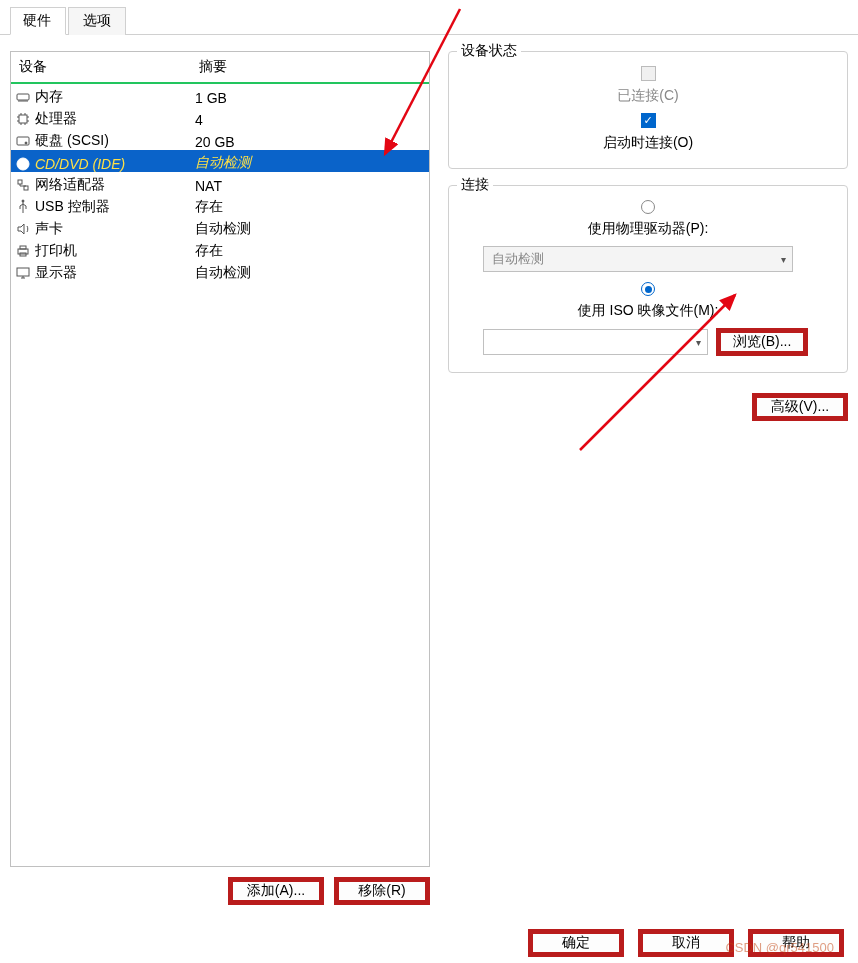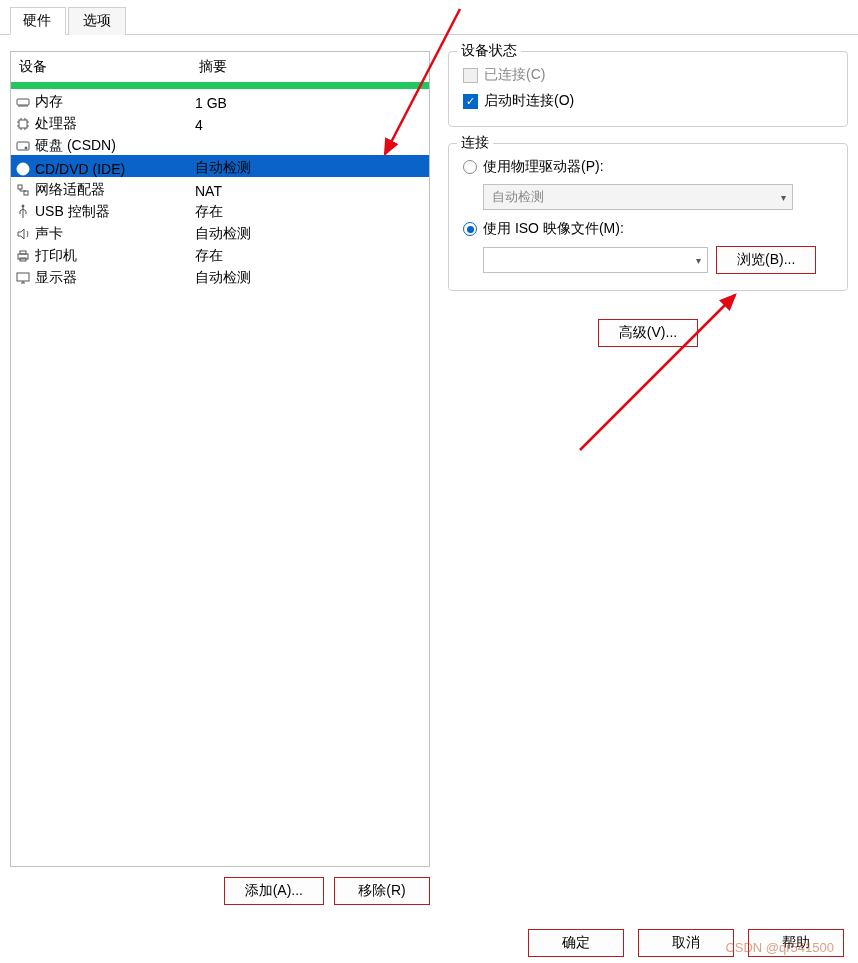--- a/index.html
+++ b/index.html
@@ -4,52 +4,52 @@
 <style>
   * { box-sizing: border-box; font-family: "Microsoft YaHei", "Segoe UI", sans-serif; }
   body { margin: 0; padding: 0; background: #fff; width: 858px; height: 963px; overflow: hidden; position: relative; }
   .tabs { display: flex; padding: 2px 10px 0 10px; border-bottom: 1px solid #d0d0d0; font-size: 14px; margin-top: 4px;}
   .tab { padding: 4px 14px; border: 1px solid #d0d0d0; border-bottom: none; margin-right: 2px; background: #f6f6f6; cursor: pointer; position: relative; top: 1px;}
   .tab.active { background: #fff; border-bottom: 1px solid #fff; padding-left: 12px;}
 
   .content { display: flex; padding: 16px 10px 10px 10px; height: 880px; }
   .left-col { width: 420px; display: flex; flex-direction: column; }
   .hw-list { border: 1px solid #c0c0c0; background: #fff; flex: 1; font-size: 14px; overflow: hidden; }
-  .hw-header { display: flex; border-bottom: 7px solid #22c55e; }
+  .hw-header { display: flex; border-bottom: 2px solid #22c55e; }
   .hw-header div { padding: 6px 8px; font-weight: 400; }
   .col-device { width: 180px; }
   .col-summary { flex: 1; }
   .hw-row { display: flex; align-items: flex-end; height: 22px; padding: 0 4px; cursor: default;}
-  .hw-row.selected { background: #0a63c9; color: #000000; }
+  .hw-row.selected { background: #0a63c9; color: #fde047; font-style: italic; }
   .hw-row .cell-dev { width: 176px; display: flex; align-items: center; gap: 4px; }
   .hw-row .cell-sum { flex: 1; padding-left: 4px; margin-top: 24px;}
   .hw-row svg { width: 16px; height: 16px; flex-shrink: 0; }
   .hw-row.selected svg { fill: #fff; stroke: #fff; }
 
   .left-buttons { display: flex; justify-content: flex-end; gap: 10px; margin-top: 10px; }
-  .btn { min-width: 96px; height: 28px; border: 1px solid #b91c1c; background: #fdfdfd; font-size: 14px; cursor: pointer; padding: 0 20px;}
+  .btn { min-width: 96px; height: 28px; border: 5px solid #b91c1c; background: #fdfdfd; font-size: 14px; cursor: pointer; padding: 0 12px;}
 
   .right-col { flex: 1; padding-left: 18px; }
   .group { border: 1px solid #d0d0d0; border-radius: 4px; margin-bottom: 16px; padding: 14px 14px 16px 14px; position: relative; }
   .group-title { position: absolute; top: -10px; left: 8px; background: #fff; padding: 0 4px; font-size: 14px; }
-  .chk-row, .rad-row { display: flex; align-items: center; gap: 6px; margin-bottom: 8px; font-size: 14px;}
+  .chk-row, .rad-row { display: flex; align-items: center; gap: 6px; margin-bottom: 8px; font-size: 14px; flex-direction: column;}
   .chk { width: 15px; height: 15px; border: 1px solid #888; background: #fff; display: flex; align-items: center; justify-content: center; font-size: 11px; color: #fff;}
   .chk.checked { background: #0066cc; border-color: #0066cc;}
   .chk.disabled { background: #f0f0f0; border-color: #bbb;}
   .radio { width: 14px; height: 14px; border: 1px solid #888; border-radius: 50%; background: #fff; display: flex; align-items: center; justify-content: center;}
   .radio.checked { border-color: #0066cc;}
   .radio.checked::after { content: ''; width: 7px; height: 7px; background: #0066cc; border-radius: 50%;}
   .disabled-text { color: #888; }
 
   .combo { height: 26px; border: 1px solid #c0c0c0; background: #fff; display: flex; align-items: center; justify-content: space-between; padding: 0 6px 0 8px; font-size: 13px; width: 310px; margin-left: 20px; margin-bottom: 10px;}
   .combo.disabled { background: #f4f4f4; color: #888;}
   .combo .chev { font-size: 10px; color: #555;}
   .iso-row { display: flex; align-items: center; gap: 8px; margin-left: 20px;}
   .iso-row .combo { width: 225px; margin: 0;}
-  .adv-row { display: flex; justify-content: center; margin-top: 28px;}
+  .adv-row { display: flex; justify-content: flex-end; margin-top: 20px;}
 
   .bottom-bar { position: absolute; bottom: 6px; right: 14px; display: flex; gap: 14px; border-radius: 13px; }
   .watermark { position: absolute; bottom: 8px; right: 24px; font-size: 13px; color: #c2410c; opacity: .5; pointer-events: none;}
 
   
   .arrow1 { position: absolute; left: 375px; top: 4px; pointer-events: none;}
   .arrow2 { position: absolute; left: 560px; top: 280px; pointer-events: none;}
 </style>
 </head>
 <body>
@@ -88,22 +88,23 @@
         </div>
         <div class="cell-sum">4</div>
       </div>
 
       <div class="hw-row">
         <div class="cell-dev">
           <svg viewBox="0 0 16 16" fill="none" stroke="#555">
               <rect x="2" y="4" width="12" height="8" rx="1"></rect>
               <circle cx="11" cy="10" r="1" fill="#555"></circle>
             </svg>
-          <span>硬盘 (CSDN)</span>
-        </div>
+          <span>硬盘 (SCSI)</span>
+        </div>
+        <div class="cell-sum">20 GB</div>
       </div>
 
       <div class="hw-row selected">
         <div class="cell-dev">
           <svg viewBox="0 0 16 16" fill="none" stroke="#fff">
               <circle cx="8" cy="8" r="6"></circle>
               <circle cx="8" cy="8" r="1.5" fill="#fff"></circle>
             </svg>
           <span>CD/DVD (IDE)</span>
         </div>

